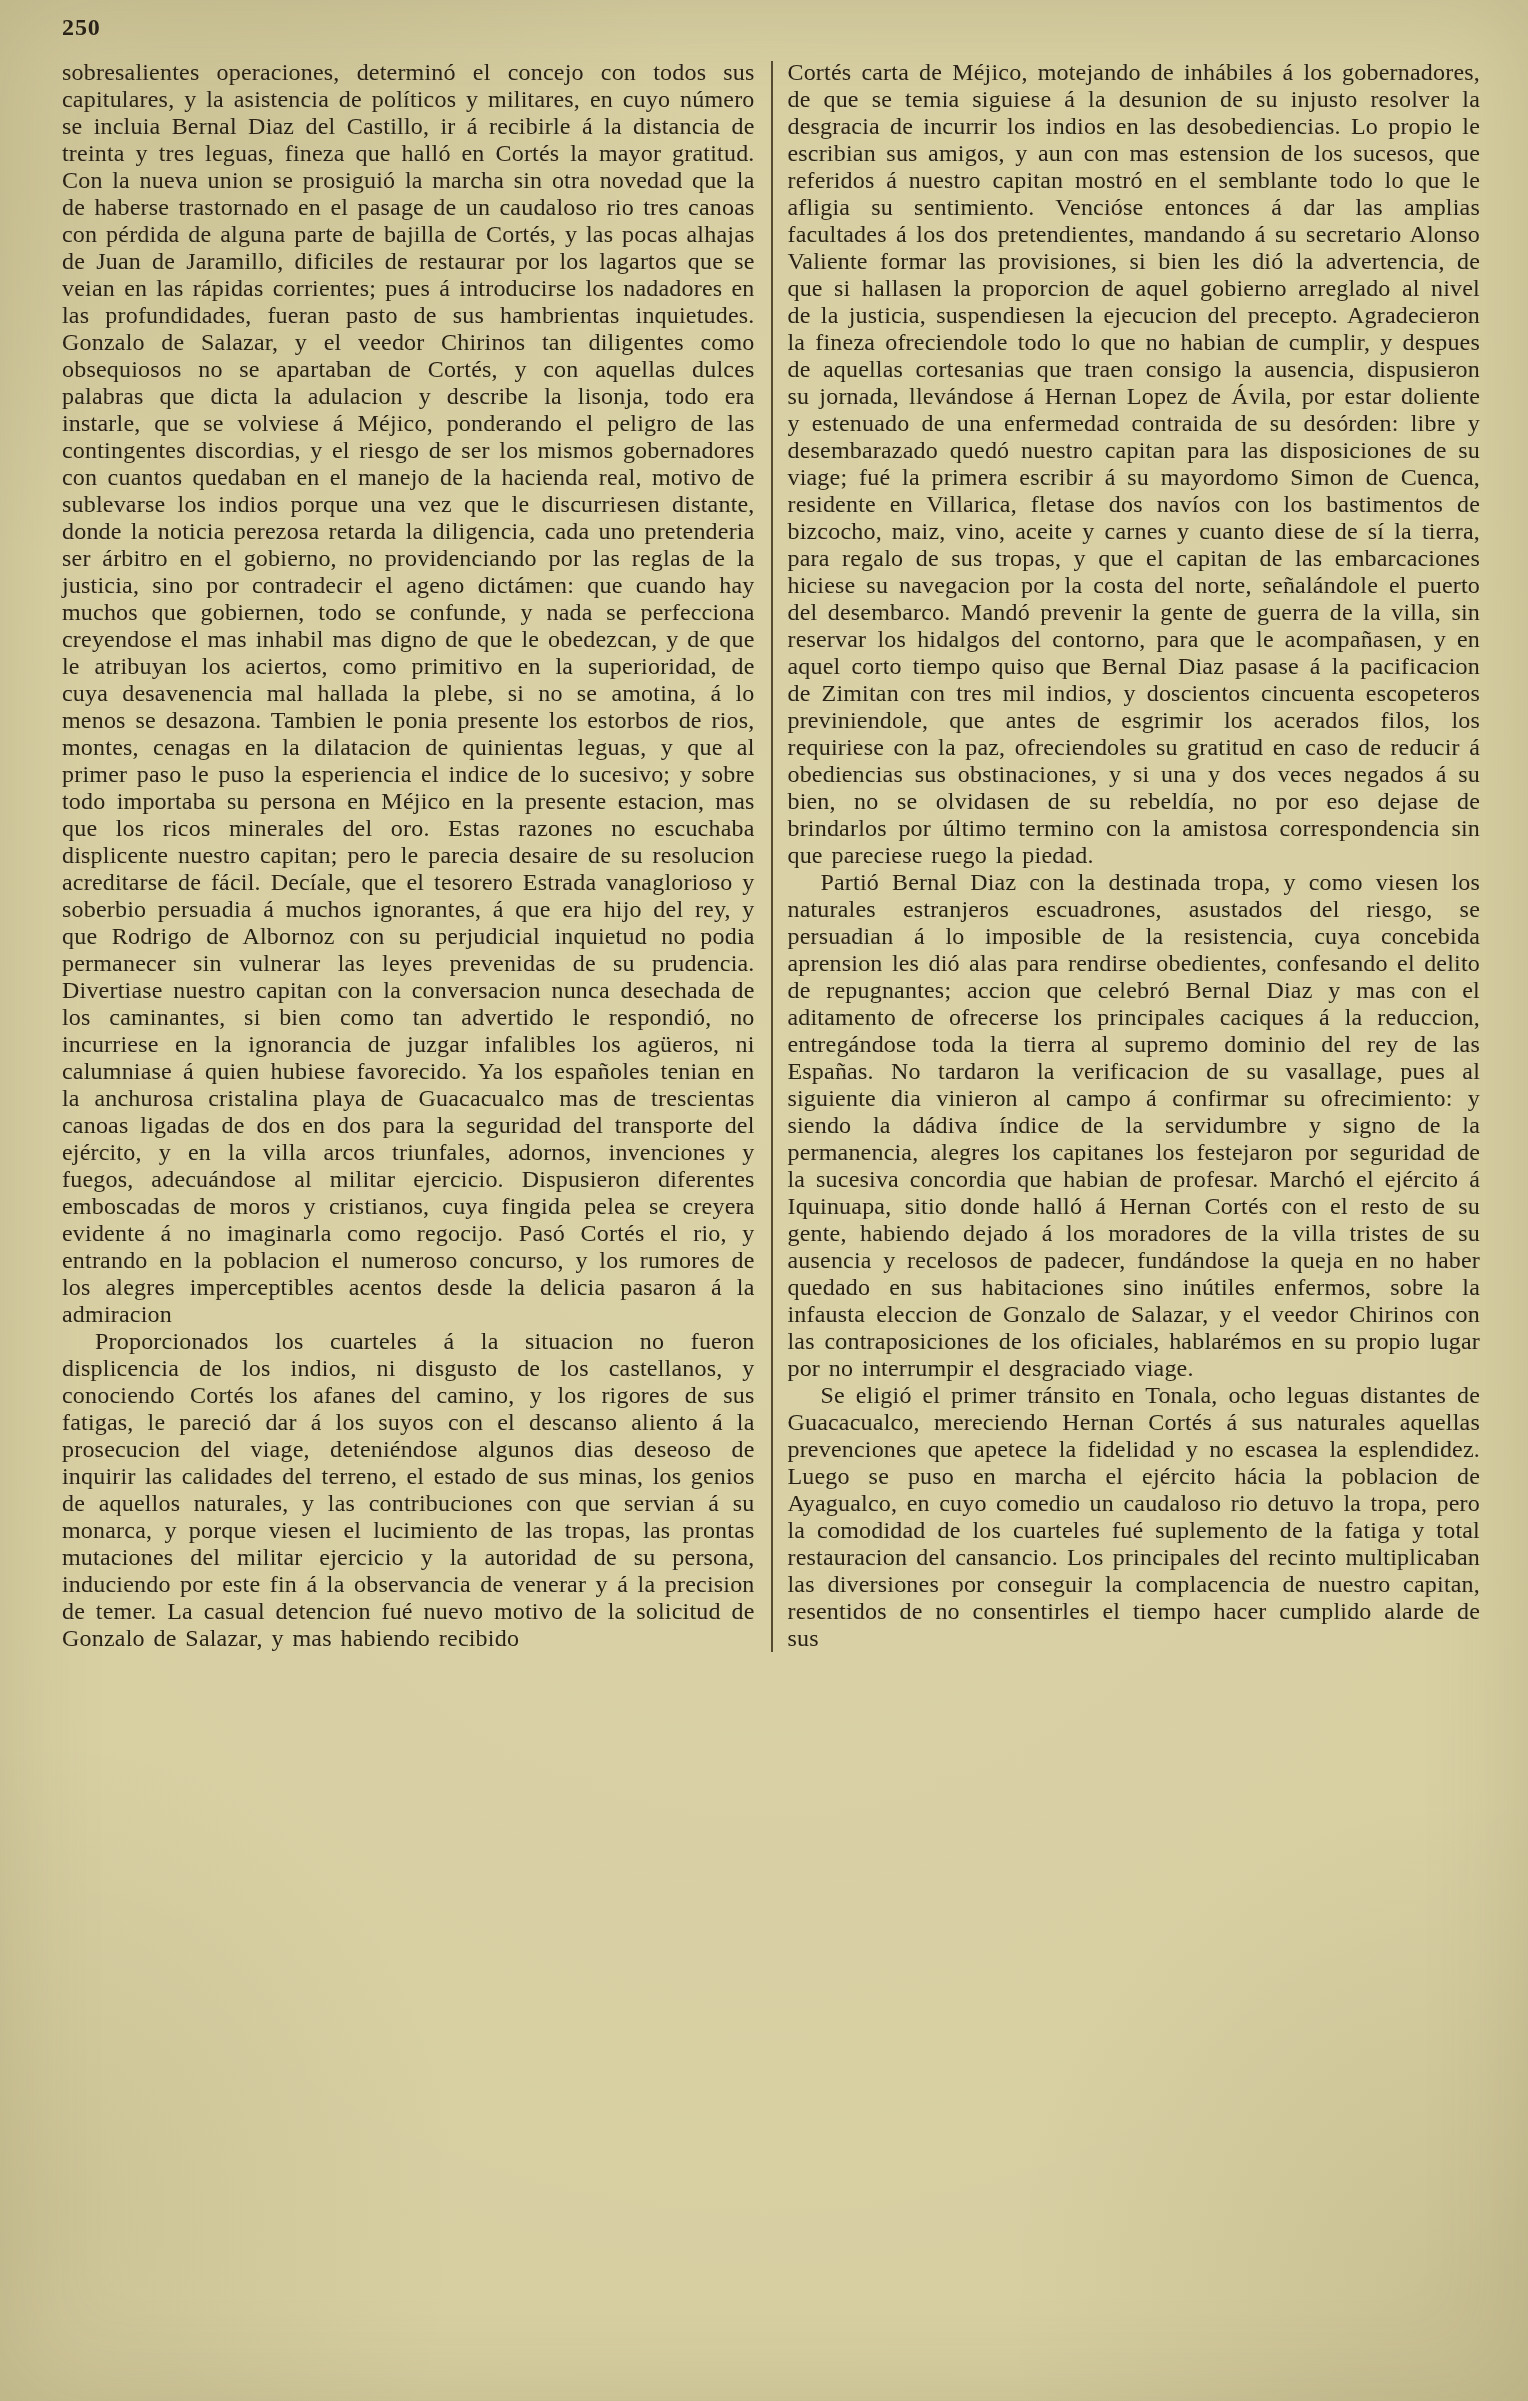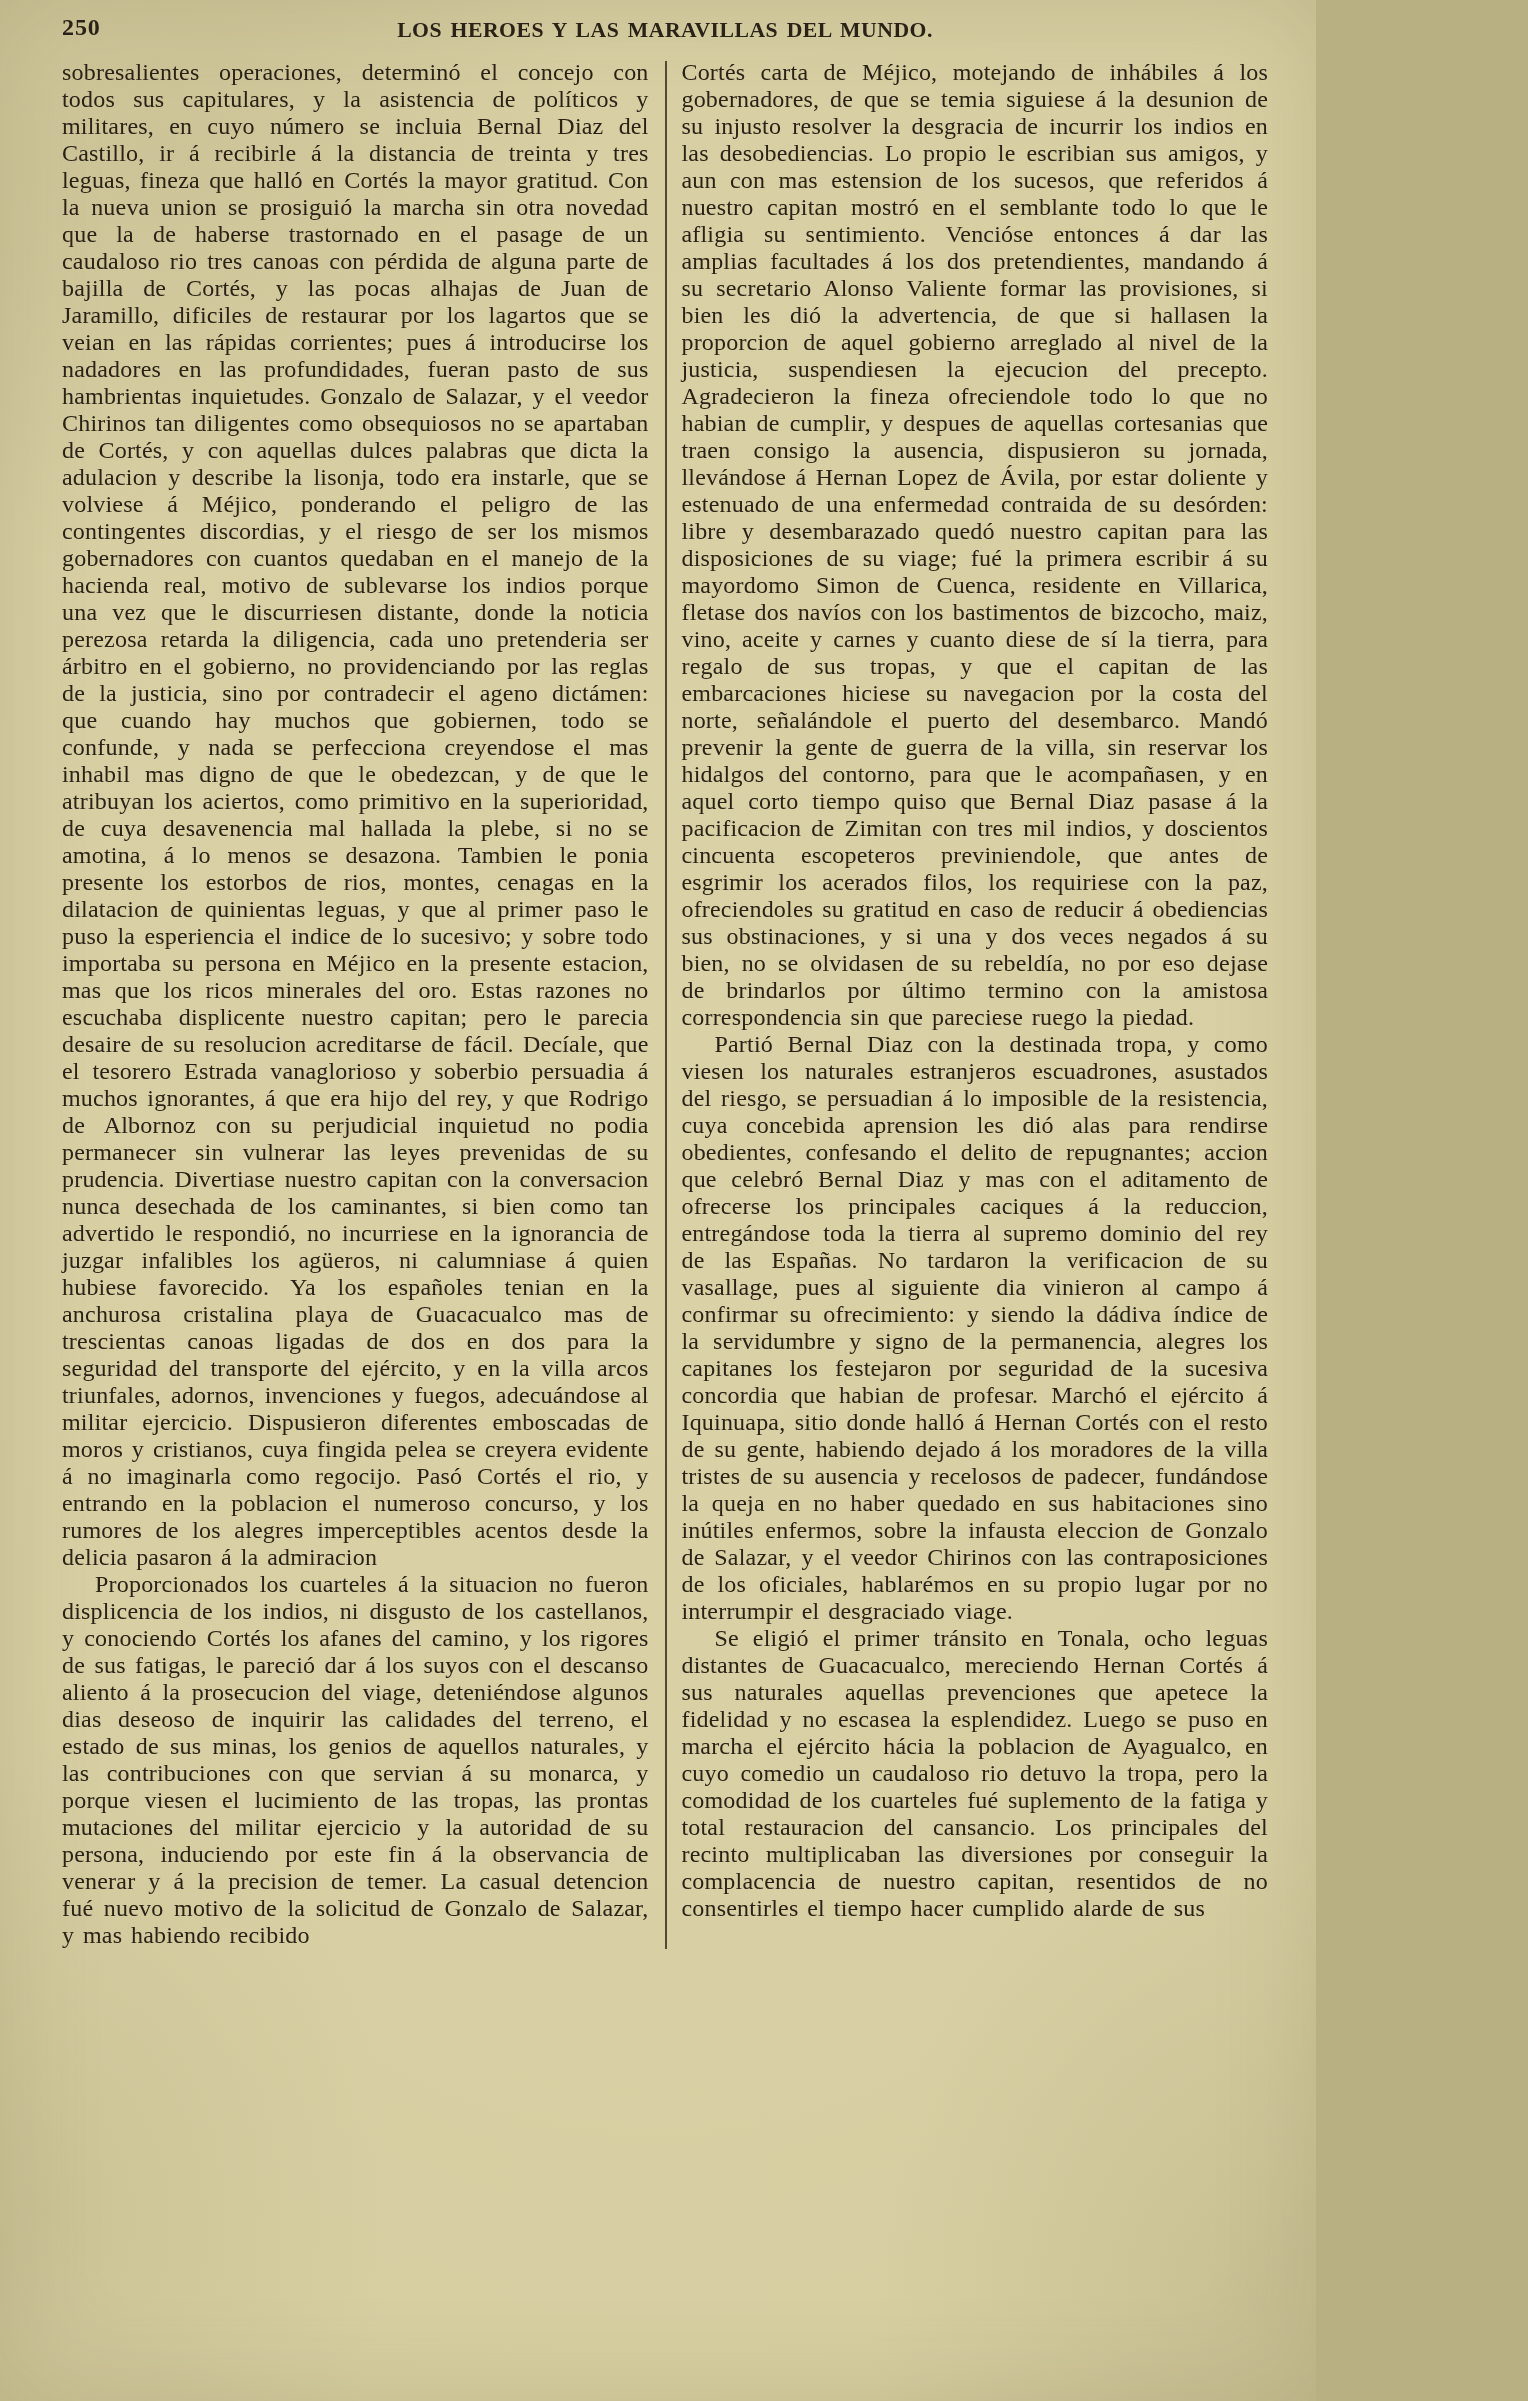--- a/index.html
+++ b/index.html
@@ -9,21 +9,21 @@
   body {
     width: 1528px;
     height: 2401px;
     overflow: hidden;
     background: #b8b083;
     font-family: "Liberation Serif", "DejaVu Serif", serif;
     color: #2a2216;
   }
   .page {
     box-sizing: border-box;
-    width: 1316px;
+    width: 1528px;
     height: 2401px;
     padding: 14px 48px 54px 62px;
     background:
       radial-gradient(ellipse 55% 30% at 12% 6%, rgba(105,88,48,0.10), transparent 60%),
       radial-gradient(ellipse 50% 35% at 96% 96%, rgba(105,88,48,0.13), transparent 60%),
       radial-gradient(ellipse 40% 30% at 4% 92%, rgba(105,88,48,0.10), transparent 65%),
       radial-gradient(ellipse 120% 90% at 50% 45%, rgba(255,250,218,0.10), transparent 75%),
       #d6cea1;
     box-shadow: inset 0 0 104px rgba(90,75,40,0.18);
   }
@@ -74,21 +74,20 @@
     margin: 1.7px 14.7px 0 16.5px;
   }
 </style>
 </head>
 <body>
 
 <div class="page">
 
   <header class="running-head">
     <span class="page-number">250</span>
-    <h1 class="head-title">LOS HEROES Y LAS MARAVILLAS DEL MUNDO.</h1>
   </header>
 
   <main class="columns">
 
     <section class="column">
       <p>sobresalientes operaciones, determinó el concejo con todos sus capitulares, y la asistencia de políticos y militares, en cuyo número se incluia Bernal Diaz del Castillo, ir á recibirle á la distancia de treinta y tres leguas, fineza que halló en Cortés la mayor gratitud. Con la nueva union se prosiguió la marcha sin otra novedad que la de haberse trastornado en el pasage de un caudaloso rio tres canoas con pérdida de alguna parte de bajilla de Cortés, y las pocas alhajas de Juan de Jaramillo, dificiles de restaurar por los lagartos que se veian en las rápidas corrientes; pues á introducirse los nadadores en las profundidades, fueran pasto de sus hambrientas inquietudes. Gonzalo de Salazar, y el veedor Chirinos tan diligentes como obsequiosos no se apartaban de Cortés, y con aquellas dulces palabras que dicta la adulacion y describe la lisonja, todo era instarle, que se volviese á Méjico, ponderando el peligro de las contingentes discordias, y el riesgo de ser los mismos gobernadores con cuantos quedaban en el manejo de la hacienda real, motivo de sublevarse los indios porque una vez que le discurriesen distante, donde la noticia perezosa retarda la diligencia, cada uno pretenderia ser árbitro en el gobierno, no providenciando por las reglas de la justicia, sino por contradecir el ageno dictámen: que cuando hay muchos que gobiernen, todo se confunde, y nada se perfecciona creyendose el mas inhabil mas digno de que le obedezcan, y de que le atribuyan los aciertos, como primitivo en la superioridad, de cuya desavenencia mal hallada la plebe, si no se amotina, á lo menos se desazona. Tambien le ponia presente los estorbos de rios, montes, cenagas en la dilatacion de quinientas leguas, y que al primer paso le puso la esperiencia el indice de lo sucesivo; y sobre todo importaba su persona en Méjico en la presente estacion, mas que los ricos minerales del oro. Estas razones no escuchaba displicente nuestro capitan; pero le parecia desaire de su resolucion acreditarse de fácil. Decíale, que el tesorero Estrada vanaglorioso y soberbio persuadia á muchos ignorantes, á que era hijo del rey, y que Rodrigo de Albornoz con su perjudicial inquietud no podia permanecer sin vulnerar las leyes prevenidas de su prudencia. Divertiase nuestro capitan con la conversacion nunca desechada de los caminantes, si bien como tan advertido le respondió, no incurriese en la ignorancia de juzgar infalibles los agüeros, ni calumniase á quien hubiese favorecido. Ya los españoles tenian en la anchurosa cristalina playa de Guacacualco mas de trescientas canoas ligadas de dos en dos para la seguridad del transporte del ejército, y en la villa arcos triunfales, adornos, invenciones y fuegos, adecuándose al militar ejercicio. Dispusieron diferentes emboscadas de moros y cristianos, cuya fingida pelea se creyera evidente á no imaginarla como regocijo. Pasó Cortés el rio, y entrando en la poblacion el numeroso concurso, y los rumores de los alegres imperceptibles acentos desde la delicia pasaron á la admiracion</p>
       <p class="indent">Proporcionados los cuarteles á la situacion no fueron displicencia de los indios, ni disgusto de los castellanos, y conociendo Cortés los afanes del camino, y los rigores de sus fatigas, le pareció dar á los suyos con el descanso aliento á la prosecucion del viage, deteniéndose algunos dias deseoso de inquirir las calidades del terreno, el estado de sus minas, los genios de aquellos naturales, y las contribuciones con que servian á su monarca, y porque viesen el lucimiento de las tropas, las prontas mutaciones del militar ejercicio y la autoridad de su persona, induciendo por este fin á la observancia de venerar y á la precision de temer. La casual detencion fué nuevo motivo de la solicitud de Gonzalo de Salazar, y mas habiendo recibido</p>
     </section>
 
     <div class="column-divider"></div>

